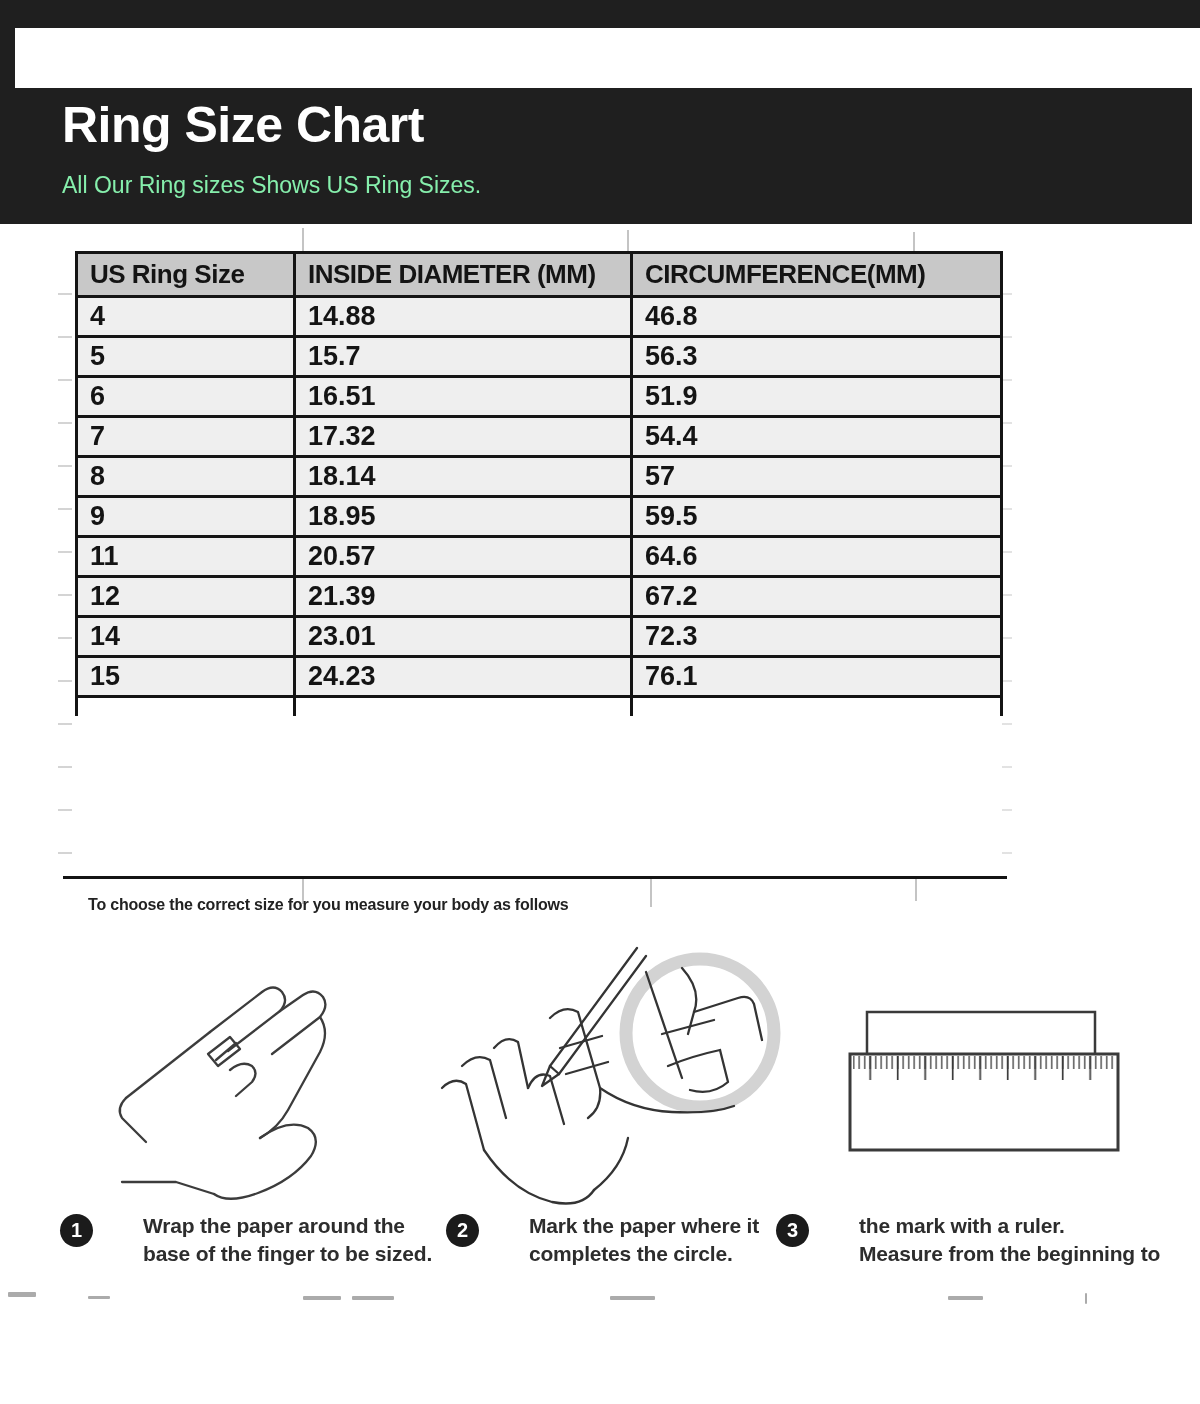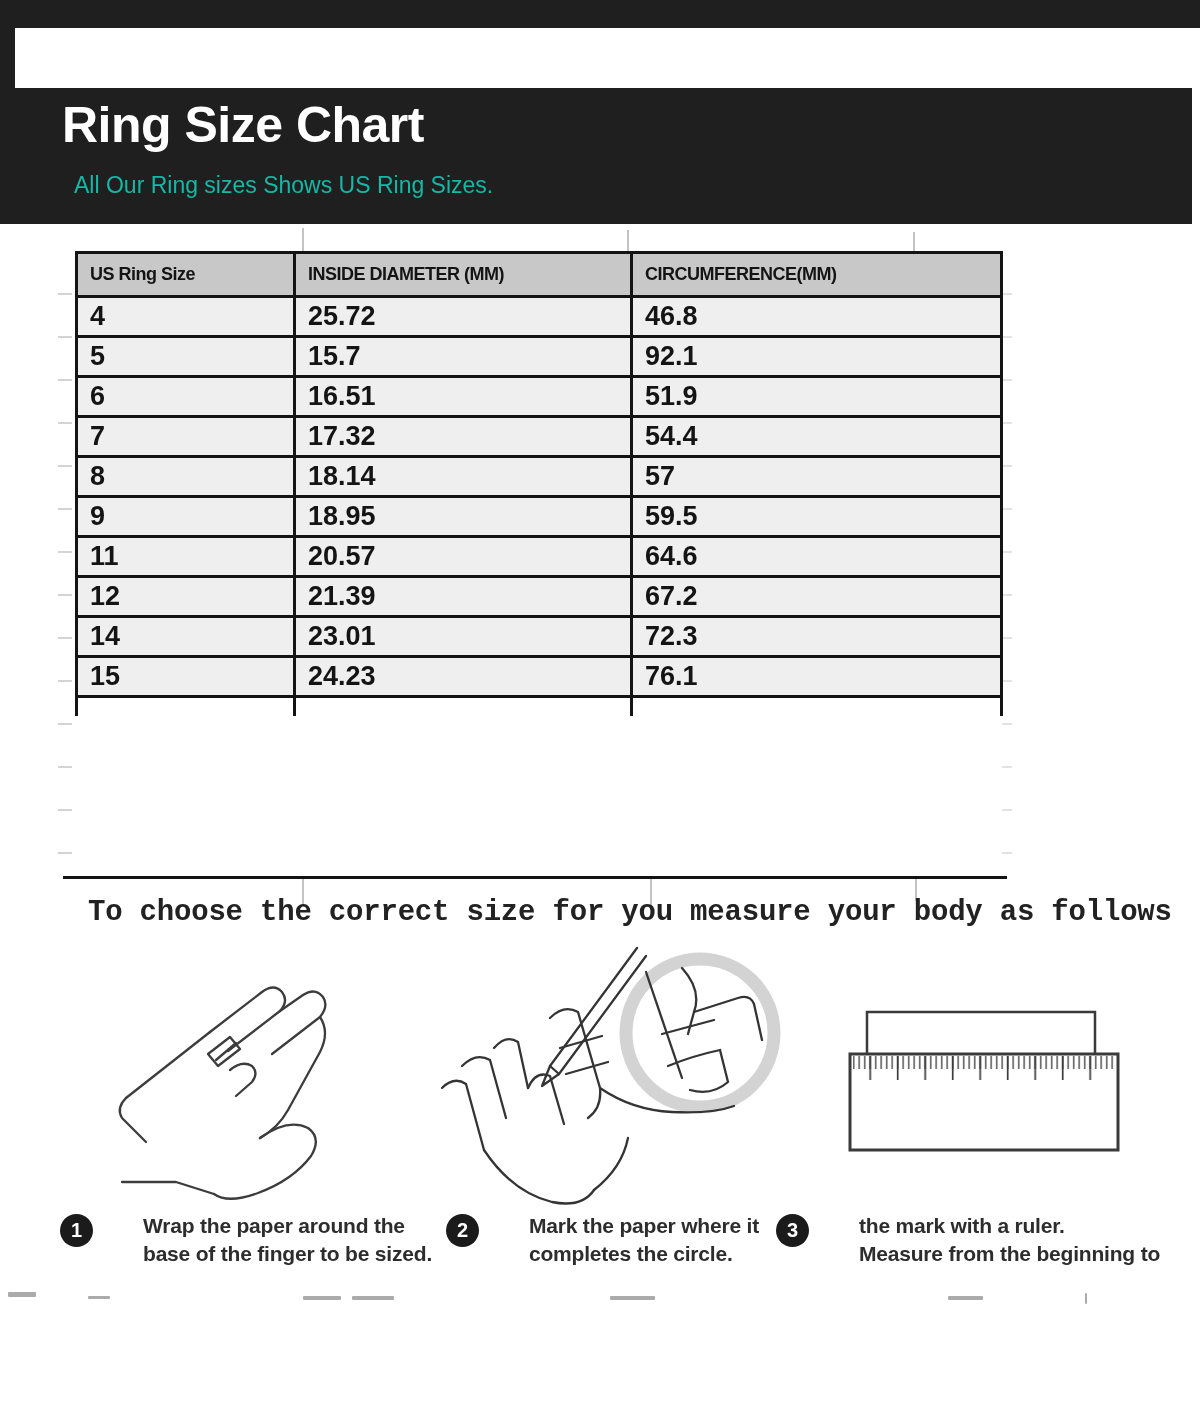--- a/index.html
+++ b/index.html
@@ -8,41 +8,41 @@
     width:1200px; height:1404px; position:relative; overflow:hidden;
     font-family:"Liberation Sans", sans-serif; color:#1c1c1c;
   }
   .abs { position:absolute; }
 
   
   .top-bar   { left:0; top:0; width:1200px; height:28px; background:#1f1f1f; }
   .side-sliver { left:0; top:28px; width:15px; height:60px; background:#1f1f1f; }
   .band      { left:0; top:88px; width:1192px; height:136px; background:#1f1f1f; color:#fff; }
   .band .title    { position:absolute; left:62px; top:8px;  font-size:50px; font-weight:bold; letter-spacing:-0.5px; }
-  .band .subtitle { position:absolute; left:74px; top:84px; font-size:23px; font-weight:400; color:#14b8a6; }
+  .band .subtitle { position:absolute; left:62px; top:84px; font-size:23px; font-weight:400; color:#86efac; }
 
   
   .table-wrap { left:75px; top:251px; }
   table { border-collapse:collapse; table-layout:fixed; width:925px; }
   th, td { border:3px solid #141414; text-align:left; padding:0 0 0 12px;
            font-weight:bold; color:#141414; overflow:hidden; white-space:nowrap; }
-  th { background:#c8c8c8; height:44px; font-size:18px; letter-spacing:-0.5px; }
+  th { background:#c8c8c8; height:44px; font-size:26px; letter-spacing:-0.5px; }
   td { background:#efefef; height:40px; font-size:27px; }
   tr.spacer td { background:#ffffff; height:19px; border-bottom:none; }
   .table-bottom-rule { left:63px; top:876px; width:944px; height:3px; background:#141414; }
 
   
   .artifact { background:#c4c4c4; }
   .tick-strip-left  { left:58px;  top:293px; width:14px; height:562px;
       background:repeating-linear-gradient(to bottom,#bdbdbd 0 2px,transparent 2px 43px); opacity:.65; }
   .tick-strip-right { left:1002px; top:293px; width:10px; height:562px;
       background:repeating-linear-gradient(to bottom,#c6c6c6 0 2px,transparent 2px 43px); opacity:.5; }
 
   
-  .instr-heading { left:88px; top:896px; font-size:29px; font-weight:bold; color:#222; letter-spacing:-0.2px;font-family:Liberation Mono, monospace; }
+  .instr-heading { left:88px; top:896px; font-size:16px; font-weight:bold; color:#222; letter-spacing:-0.2px; }
 
   svg.illus { position:absolute; }
   svg.illus path, svg.illus line, svg.illus circle, svg.illus rect { vector-effect:non-scaling-stroke; }
 
   .step { position:absolute; display:flex; gap:14px; }
   .step-num { width:33px; height:33px; flex:0 0 33px; margin-top:2px; border-radius:50%;
               background:#1b1b1b; color:#fff; font-size:20px; font-weight:bold;
               display:flex; align-items:center; justify-content:center; }
   .step-text { font-size:21px; font-weight:bold; color:#2d2d2d; line-height:28px; letter-spacing:-0.2px;margin-left:36px; }
 
@@ -80,27 +80,27 @@
     <thead>
       <tr>
         <th>US Ring Size</th>
         <th>INSIDE DIAMETER (MM)</th>
         <th>CIRCUMFERENCE(MM)</th>
       </tr>
     </thead>
     <tbody>
         <tr>
           <td>4</td>
-          <td>25.72</td>
+          <td>14.88</td>
           <td>46.8</td>
         </tr>
         <tr>
           <td>5</td>
           <td>15.7</td>
-          <td>92.1</td>
+          <td>56.3</td>
         </tr>
         <tr>
           <td>6</td>
           <td>16.51</td>
           <td>51.9</td>
         </tr>
         <tr>
           <td>7</td>
           <td>17.32</td>
           <td>54.4</td>

